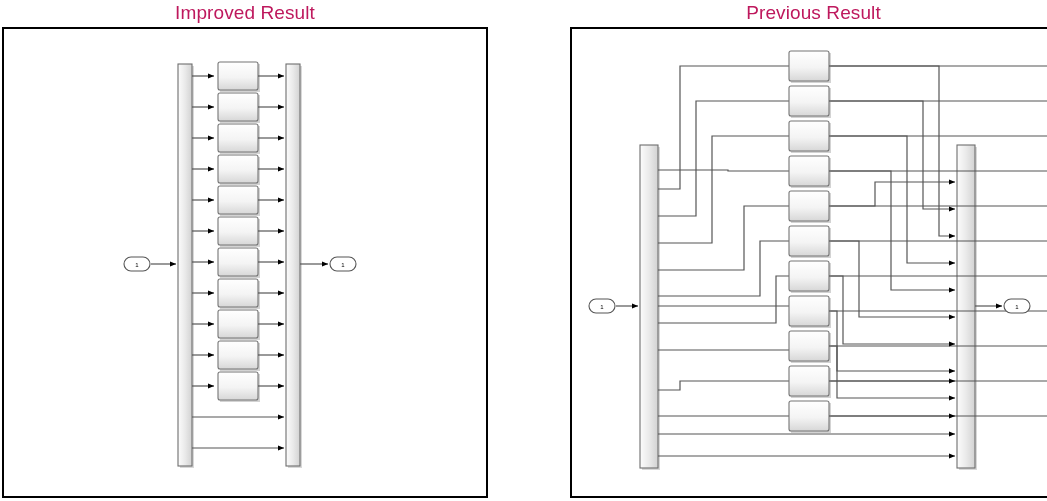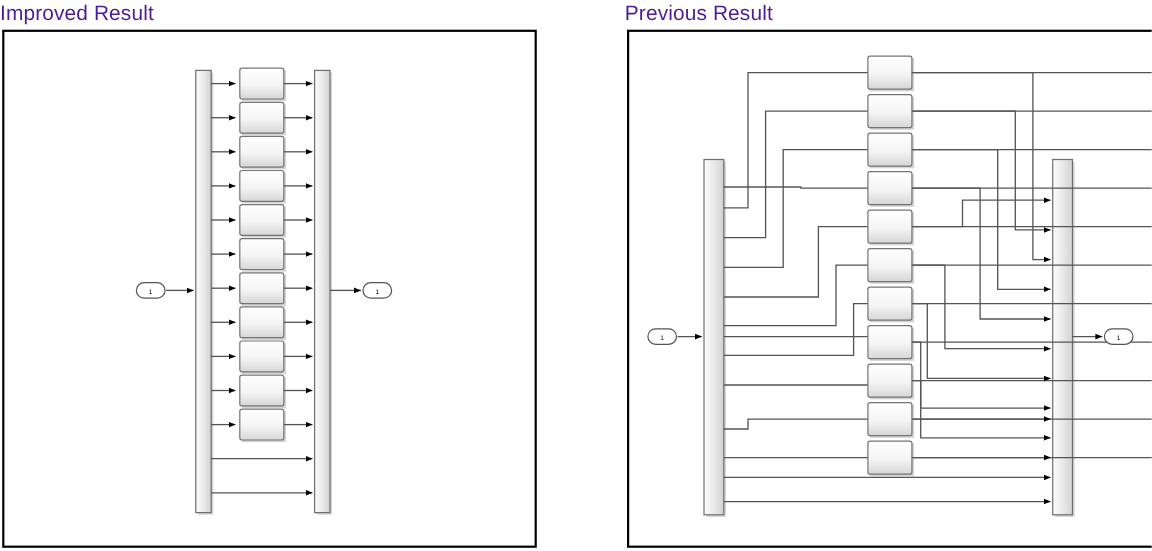--- a/index.html
+++ b/index.html
@@ -23,23 +23,24 @@
   .panel {
     position: absolute;
     top: 0;
     height: 501px;
   }
   .panel-title {
     position: absolute;
     top: 0px;
     left: 0;
     width: 100%;
+    text-align: center;
     font-size: 19px;
     line-height: 25px;
-    color: #4c1d95;
+    color: #be185d;
     font-family: "Liberation Sans", sans-serif;
     letter-spacing: 0.1px;
     white-space: nowrap;
   }
   .canvas-frame {
     position: absolute;
     background: #ffffff;
     border: 2px solid #000000;
     box-sizing: border-box;
   }

